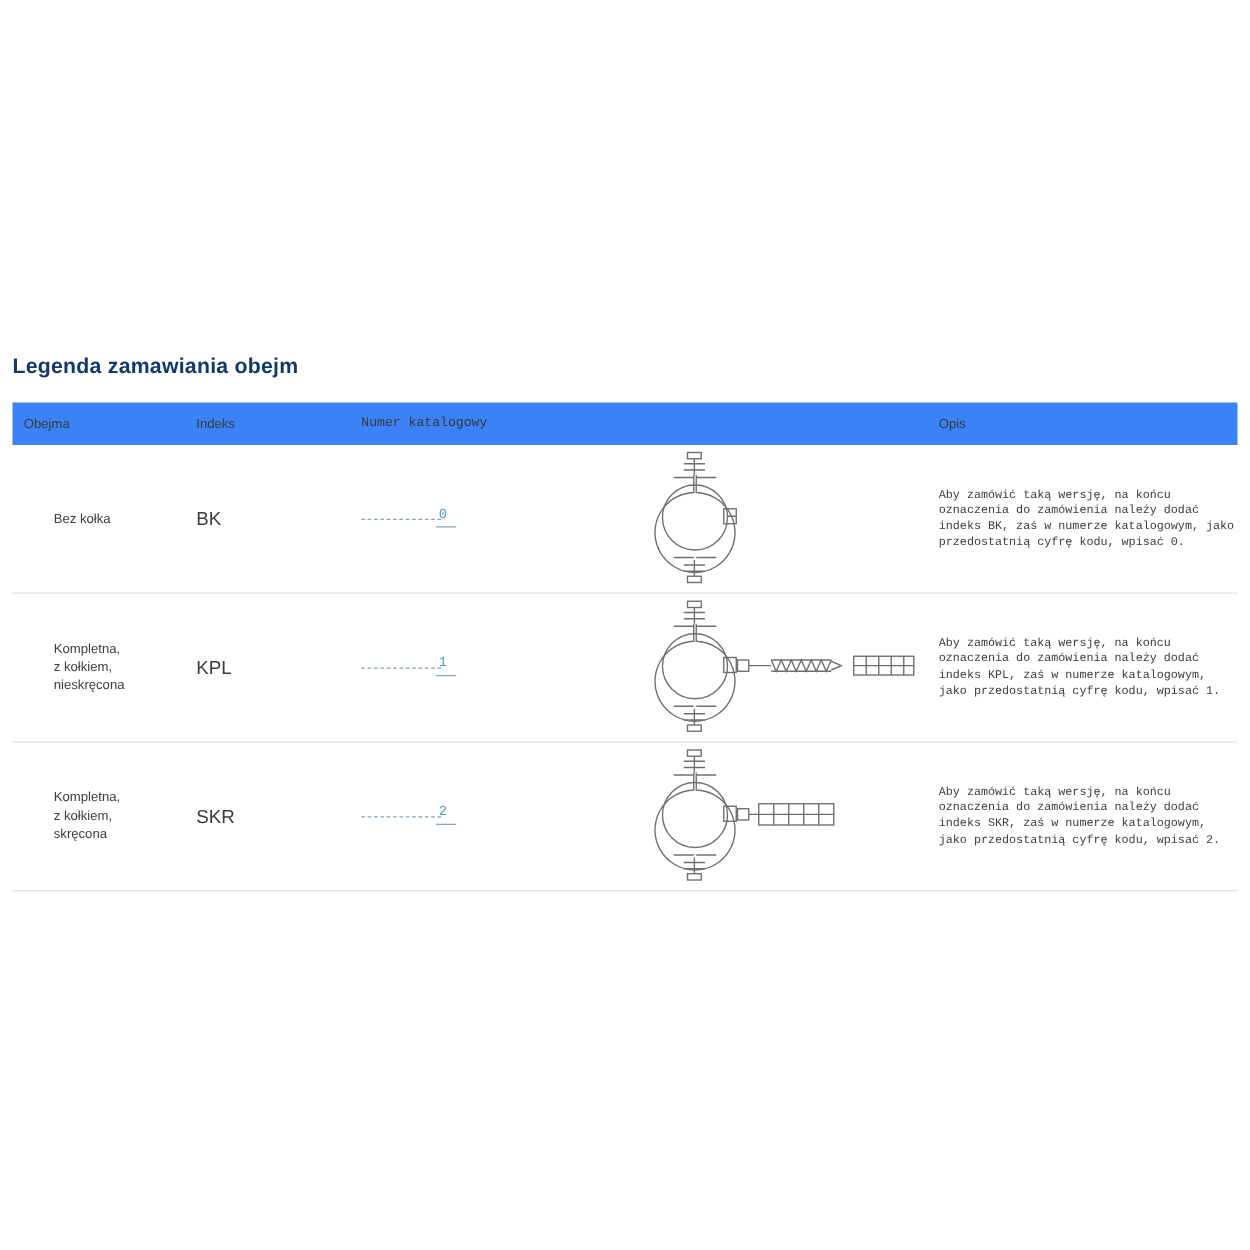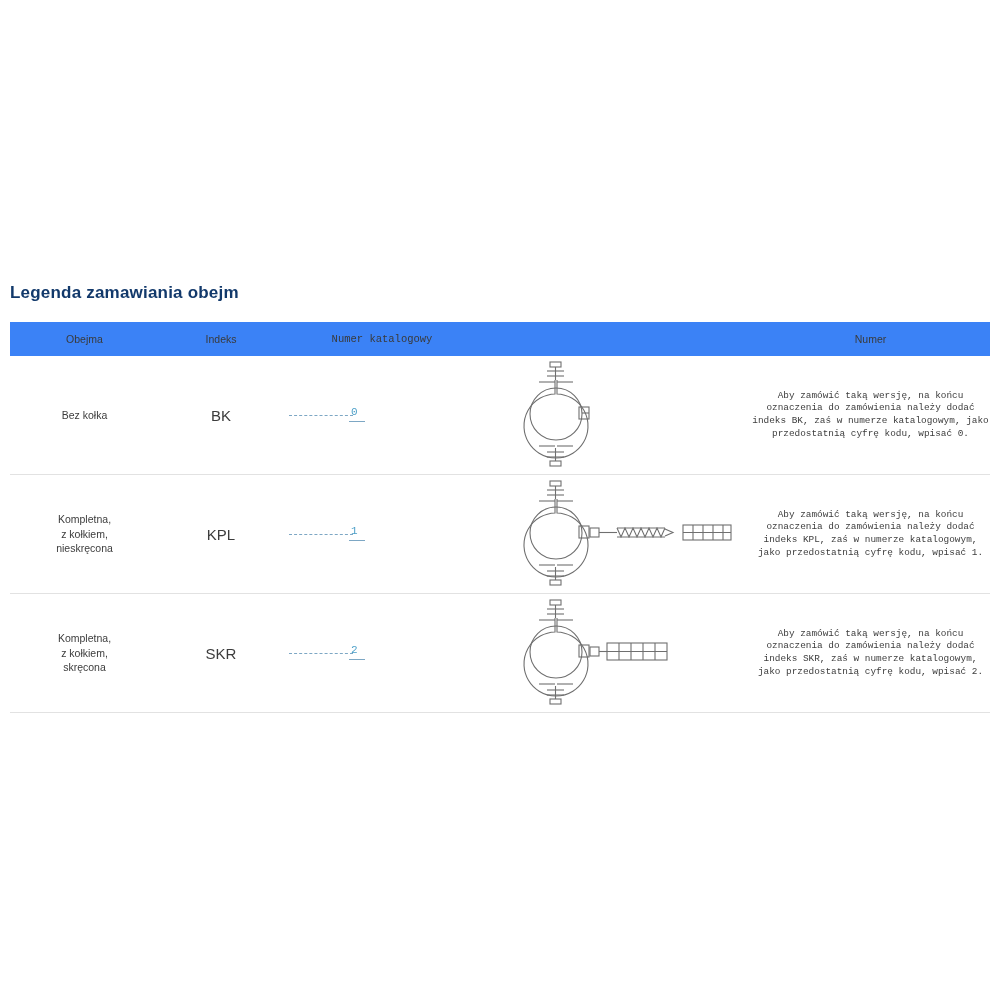--- a/index.html
+++ b/index.html
@@ -15,21 +15,20 @@
     position: relative;
     overflow: hidden;
   }
 
   .page {
     position: absolute;
     left: 0;
     top: 0;
     width: 904px;
     height: 1000px;
-    text-align: center;
   }
 
   .title {
     position: absolute;
     left: 10px;
     top: 283px;
     font-size: 17px;
     font-weight: bold;
     color: #12396b;
     letter-spacing: 0.2px;
@@ -65,20 +64,21 @@
     align-items: center;
     border-bottom: 1px solid #e2e2e2;
     min-height: 115px;
   }
   .trow.last { border-bottom: 1px solid #e2e2e2; }
 
   .cell-text {
     font-size: 10.5px;
     color: #3c3c3c;
     line-height: 14.5px;
+    margin-left: 24px;
   }
 
   .idx-text {
     font-size: 15px;
     color: #3c3c3c;
   }
 
   .catnum {
     position: relative;
     width: 110px;
@@ -131,21 +131,21 @@
 
   <div class="title">Legenda zamawiania obejm</div>
 
   <div class="table">
 
     <div class="thead">
       <div class="th col-obejma">Obejma</div>
       <div class="th col-indeks">Indeks</div>
       <div class="th col-numer">Numer katalogowy</div>
       <div class="th col-rysunek"></div>
-      <div class="th col-opis">Numer</div>
+      <div class="th col-opis">Opis</div>
     </div>
 
     <div class="trow" style="height:118px;">
       <div class="col-obejma">
         <div class="cell-text">Bez kołka</div>
       </div>
       <div class="col-indeks">
         <div class="idx-text">BK</div>
       </div>
       <div class="col-numer">

